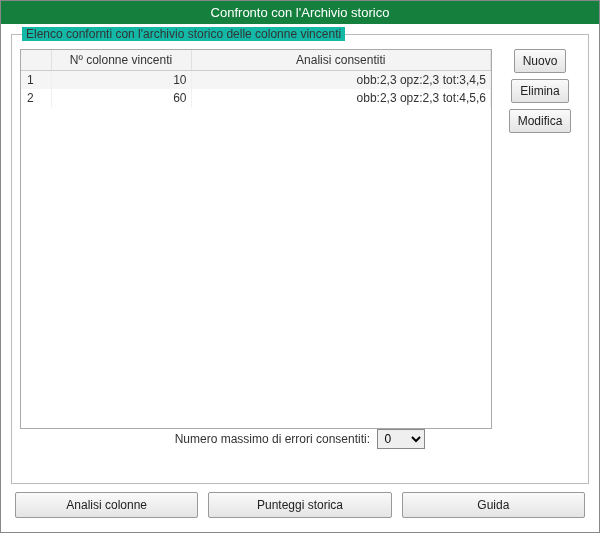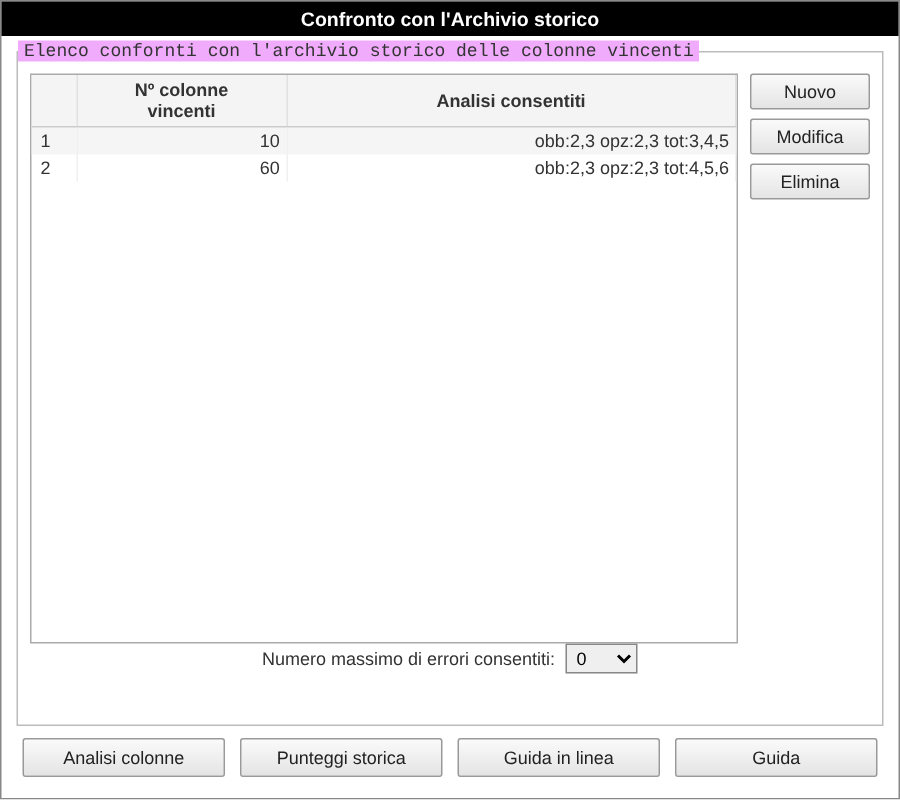--- a/index.html
+++ b/index.html
@@ -10,87 +10,87 @@
     font-size: 12px;
     background: #fff;
     color: #333;
   }
   .window {
     width: 600px;
     border: 1px solid #888;
     background: #fff;
   }
   .titlebar {
-    background: #000000;
+    background: #15803d;
     color: #fff;
-    font-weight: bold;
+    font-weight: normal;
     text-align: center;
     padding: 4px 0;
     font-size: 13px;
   }
   .content {
     padding: 10px;
   }
   .fieldset {
     border: 1px solid #bbb;
     padding: 8px;
     position: relative;
     margin-bottom: 8px;
     height: 450px;
   }
   .legend {
     position: absolute;
     top: -8px;
-    left: 0;
-    background: #f0abfc;
+    left: 10px;
+    background: #14b8a6;
     padding: 0 4px;
     font-size: 12px;
     color: #333;
-    font-family: Liberation Mono, monospace;
   }
   .inner-row {
     display: flex;
     gap: 8px;
   }
   .table-wrap {
     flex: 1;
     border: 1px solid #aaa;
     background: #fff;
     height: 380px;
     overflow: hidden;
     margin-top: 6px;
   }
   table {
     width: 100%;
     border-collapse: collapse;
     font-size: 12px;
   }
   th {
     background: #f4f4f4;
-    font-weight: bold;
+    font-weight: normal;
     text-align: center;
     padding: 3px 14px;
     border-bottom: 1px solid #ccc;
     border-right: 1px solid #e0e0e0;
   }
   th:first-child { width: 30px; }
   th:nth-child(2) { width: 140px; }
   td {
     padding: 2px 4px;
     text-align: right;
     border-right: 1px solid #f0f0f0;
   }
   td:first-child { text-align: left; padding-left: 6px; }
   tr.even { background: #f5f5f5; }
   .side-buttons {
     display: flex;
     flex-direction: column;
     gap: 6px;
     width: 80px;
     margin-top: 6px;
+    align-items: center;
   }
   button {
     background: linear-gradient(#fafafa, #e4e4e4);
     border: 1px solid #999;
     padding: 4px 8px;
     font-size: 12px;
     cursor: pointer;
     border-radius: 2px;
     color: #222;
   }
@@ -147,34 +147,33 @@
                 <tr class="">
                   <td>2</td>
                   <td>60</td>
                   <td>obb:2,3 opz:2,3 tot:4,5,6</td>
                 </tr>
               </tbody>
           </table>
         </div>
         <div class="side-buttons">
           <button>Nuovo</button>
+          <button>Elimina</button>
           <button>Modifica</button>
-          <button>Elimina</button>
         </div>
       </div>
 
       <div class="bottom-row-in">
         <label>Numero massimo di errori consentiti:</label>
         <select>
           <option>0</option>
         </select>
       </div>
     </div>
 
     <div class="footer-buttons">
       <button>Analisi colonne</button>
       <button>Punteggi storica</button>
-      <button>Guida in linea</button>
       <button>Guida</button>
     </div>
 
   </div>
 </div>
 
 </body></html>

